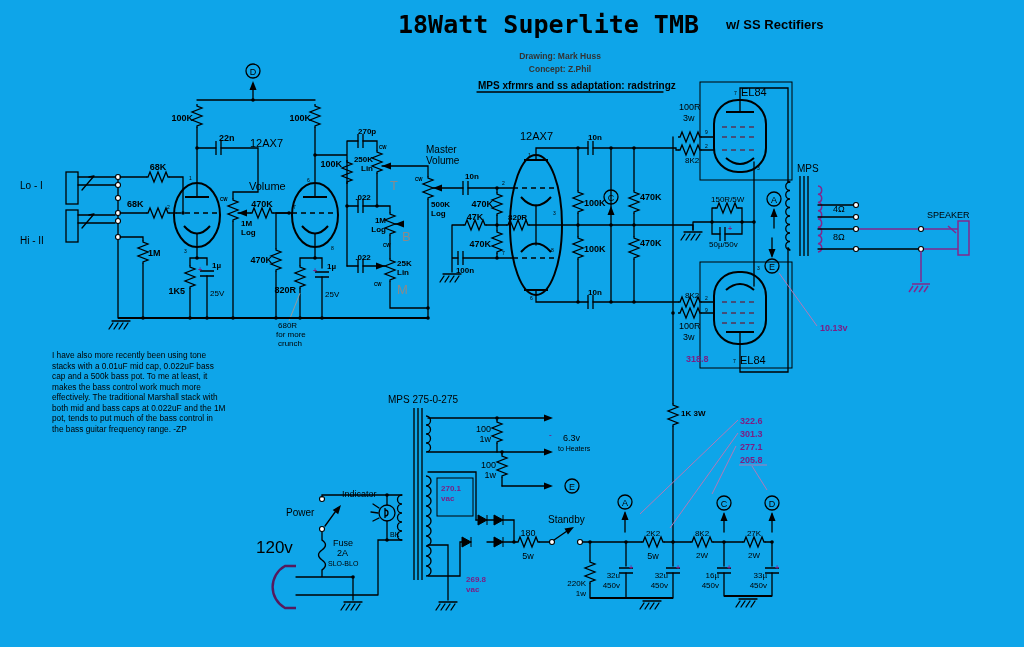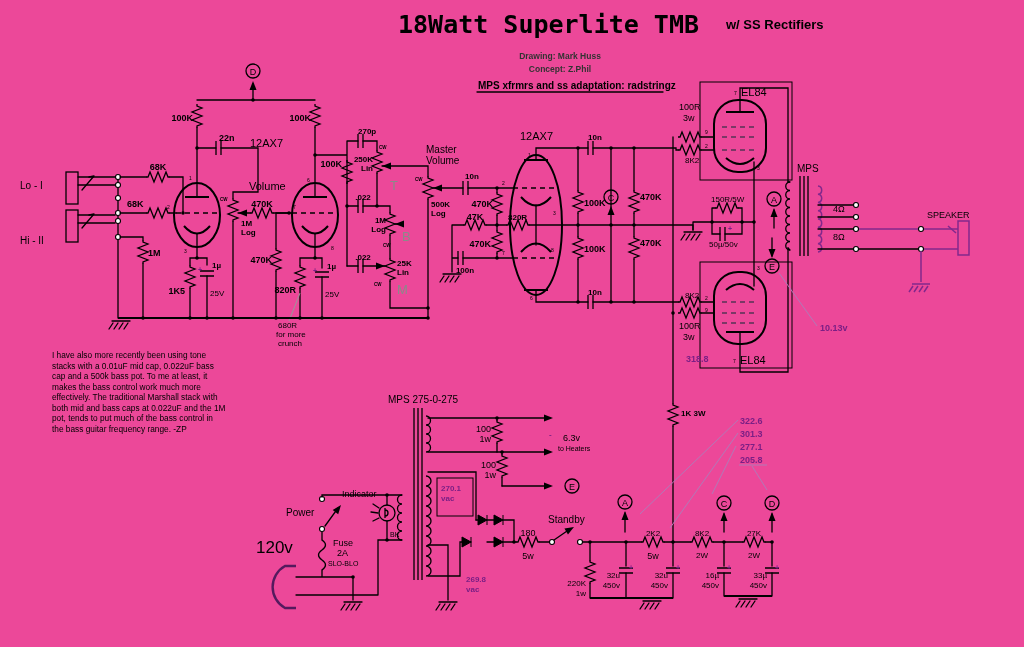--- a/index.html
+++ b/index.html
@@ -1,16 +1,16 @@
 <!DOCTYPE html>
 <html><head>
 <meta charset="utf-8">
 <style>
   html,body{margin:0;padding:0;background:#fff}
-  #wrap{width:1024px;height:647px;background:#ec4899;position:relative}
+  #wrap{width:1024px;height:647px;background:#0ea5e9;position:relative}
   svg{display:block}
   text{font-family:"Liberation Sans",sans-serif;fill:#000}
   .title{font-family:"DejaVu Sans Mono",monospace;font-size:25px;font-weight:bold}
   .sub{font-size:13px;font-weight:bold}
   .cred{font-size:10px;font-weight:bold}
   .hdr{font-size:8.5px;font-weight:bold;fill:#333}
   .t11{font-size:11px}.t10{font-size:10px}.t9{font-size:9px}.t8{font-size:8px}
   .t7{font-size:7px}.t5{font-size:5px}.t4{font-size:4.5px;font-weight:bold}
   .b{font-weight:bold}
   .big{font-size:17px}

